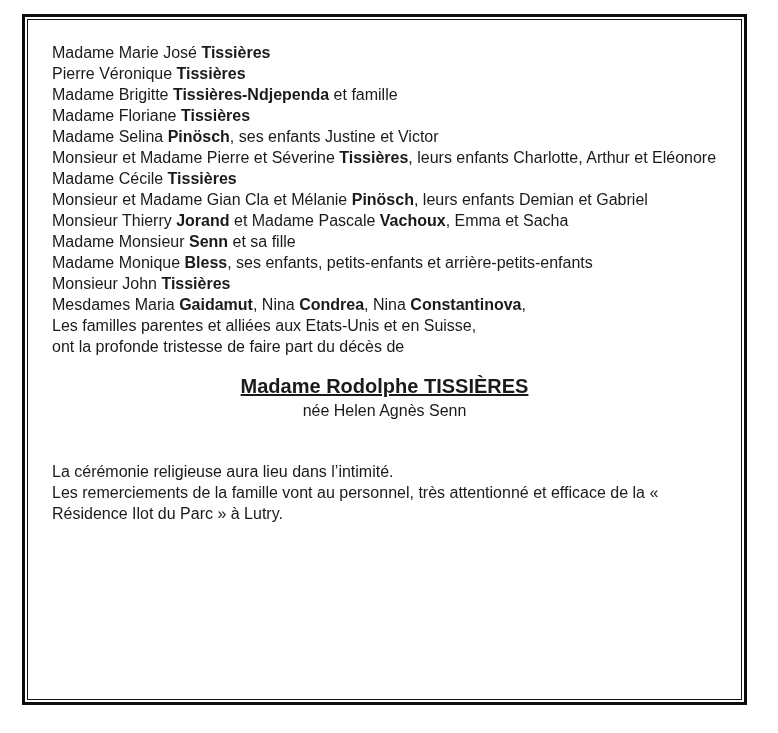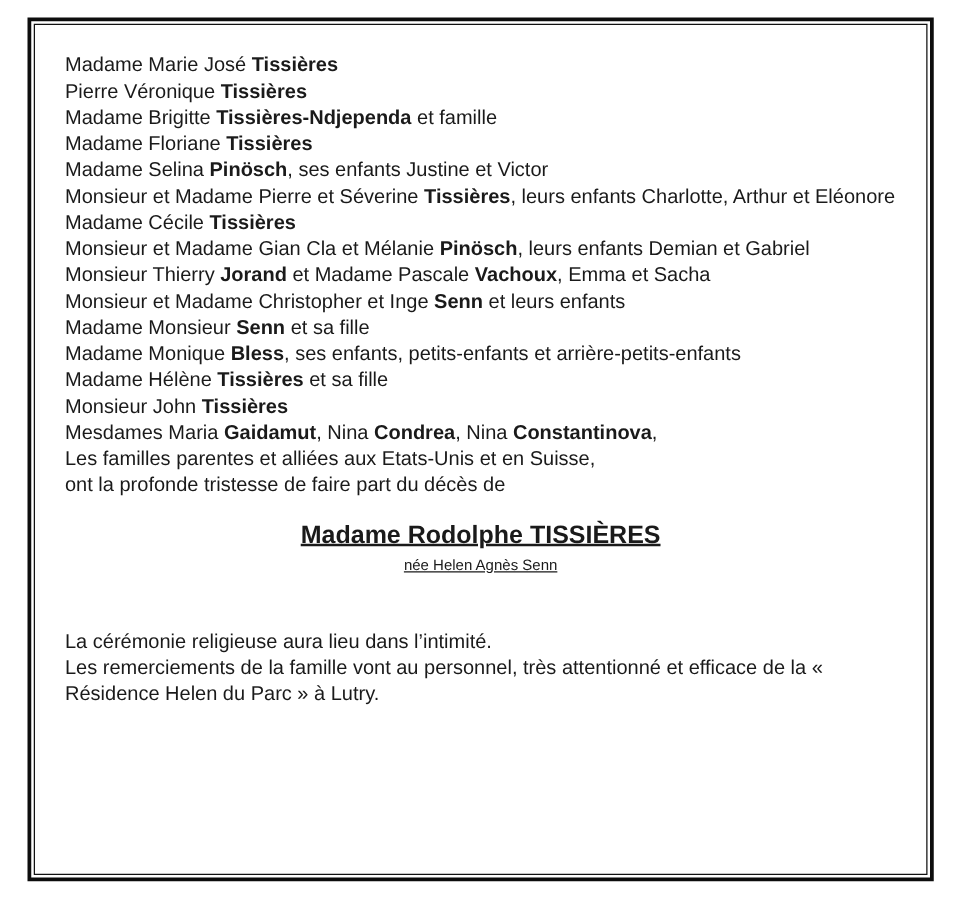--- a/index.html
+++ b/index.html
@@ -55,24 +55,23 @@
   .heading {
     text-align: center;
     font-weight: bold;
     font-size: 20px;
     line-height: 24px;
     margin-top: 17px;
     text-decoration: underline;
   }
   .subheading {
     text-align: center;
-    font-size: 12px;
+    font-size: 16px;
     line-height: 21px;
     margin-top: 2px;
-    text-decoration: underline;
   }
   .body-block {
     margin-top: 40px;
   }
   .body-block .para {
     margin: 0;
   }
 </style>
 </head>
 <body>
@@ -84,31 +83,29 @@
         <div class="opening" id="opening-lines">
             <div class="line"><span>Madame Marie José </span><span class="b">Tissières</span></div>
             <div class="line"><span>Pierre Véronique </span><span class="b">Tissières</span></div>
             <div class="line"><span>Madame Brigitte </span><span class="b">Tissières-Ndjependa</span><span> et famille</span></div>
             <div class="line"><span>Madame Floriane </span><span class="b">Tissières</span></div>
             <div class="line"><span>Madame Selina </span><span class="b">Pinösch</span><span>, ses enfants Justine et Victor</span></div>
             <div class="line"><span>Monsieur et Madame Pierre et Séverine </span><span class="b">Tissières</span><span>, leurs enfants Charlotte, Arthur et Eléonore</span></div>
             <div class="line"><span>Madame Cécile </span><span class="b">Tissières</span></div>
             <div class="line"><span>Monsieur et Madame Gian Cla et Mélanie </span><span class="b">Pinösch</span><span>, leurs enfants Demian et Gabriel</span></div>
             <div class="line"><span>Monsieur Thierry </span><span class="b">Jorand</span><span> et Madame Pascale </span><span class="b">Vachoux</span><span>, Emma et Sacha</span></div>
-            <div class="line"><span>Monsieur et Madame Christopher et Inge </span><span class="b">Senn</span><span> et leurs enfants</span></div>
             <div class="line"><span>Madame Monsieur </span><span class="b">Senn</span><span> et sa fille</span></div>
             <div class="line"><span>Madame Monique </span><span class="b">Bless</span><span>, ses enfants, petits-enfants et arrière-petits-enfants</span></div>
-            <div class="line"><span>Madame Hélène </span><span class="b">Tissières</span><span> et sa fille</span></div>
             <div class="line"><span>Monsieur John </span><span class="b">Tissières</span></div>
             <div class="line"><span>Mesdames Maria </span><span class="b">Gaidamut</span><span>, Nina </span><span class="b">Condrea</span><span>, Nina </span><span class="b">Constantinova</span><span>,</span></div>
             <div class="line"><span>Les familles parentes et alliées aux Etats-Unis et en Suisse,</span></div>
             <div class="line"><span>ont la profonde tristesse de faire part du décès de</span></div>
           </div>
         <div class="heading">Madame Rodolphe TISSIÈRES</div>
         <div class="subheading">née Helen Agnès Senn</div>
         <div class="body-block" id="body-paragraphs">
             <div class="para"><span>La cérémonie religieuse aura lieu dans l’intimité.</span></div>
-            <div class="para"><span>Les remerciements de la famille vont au personnel, très attentionné et efficace de la « Résidence Helen du Parc » à Lutry.</span></div>
+            <div class="para"><span>Les remerciements de la famille vont au personnel, très attentionné et efficace de la « Résidence Ilot du Parc » à Lutry.</span></div>
           </div>
       </div>
     </div>
   </div>
 </div>
 
 </body></html>

